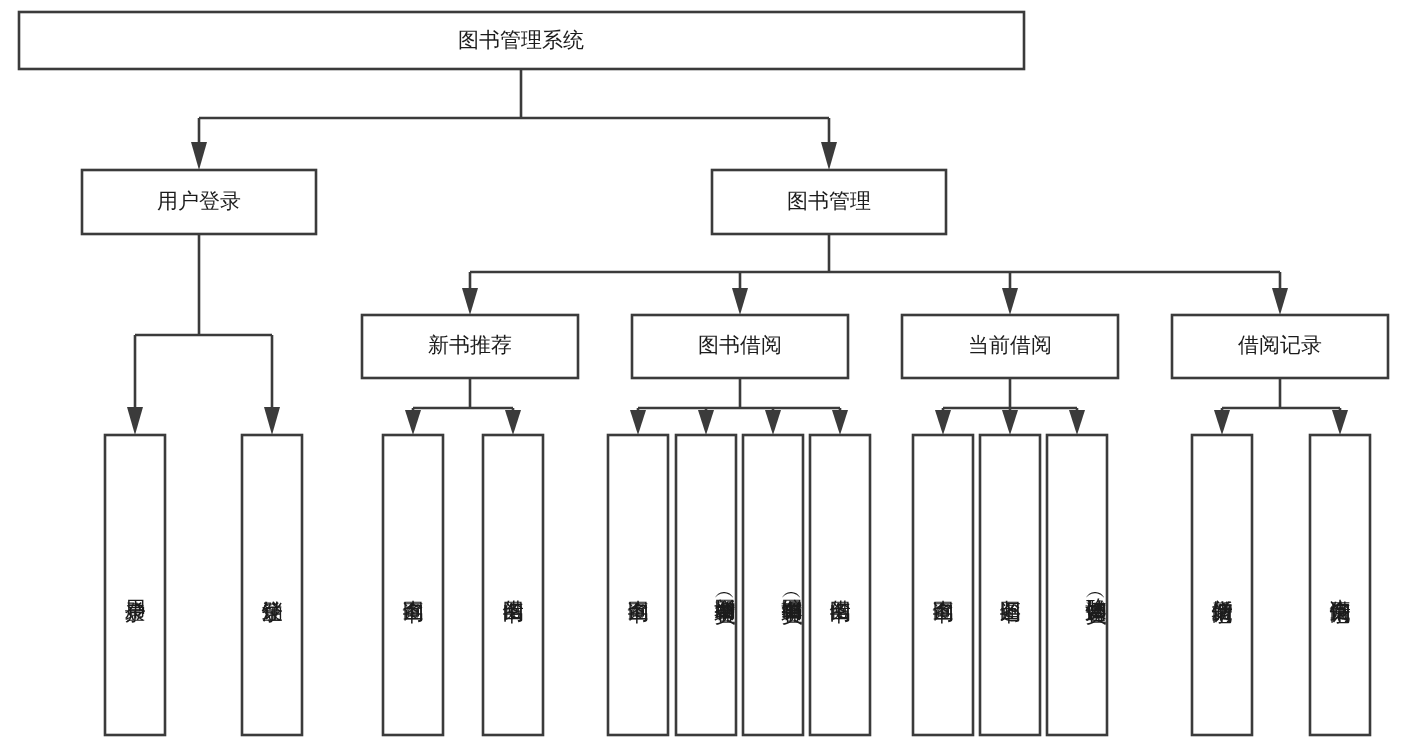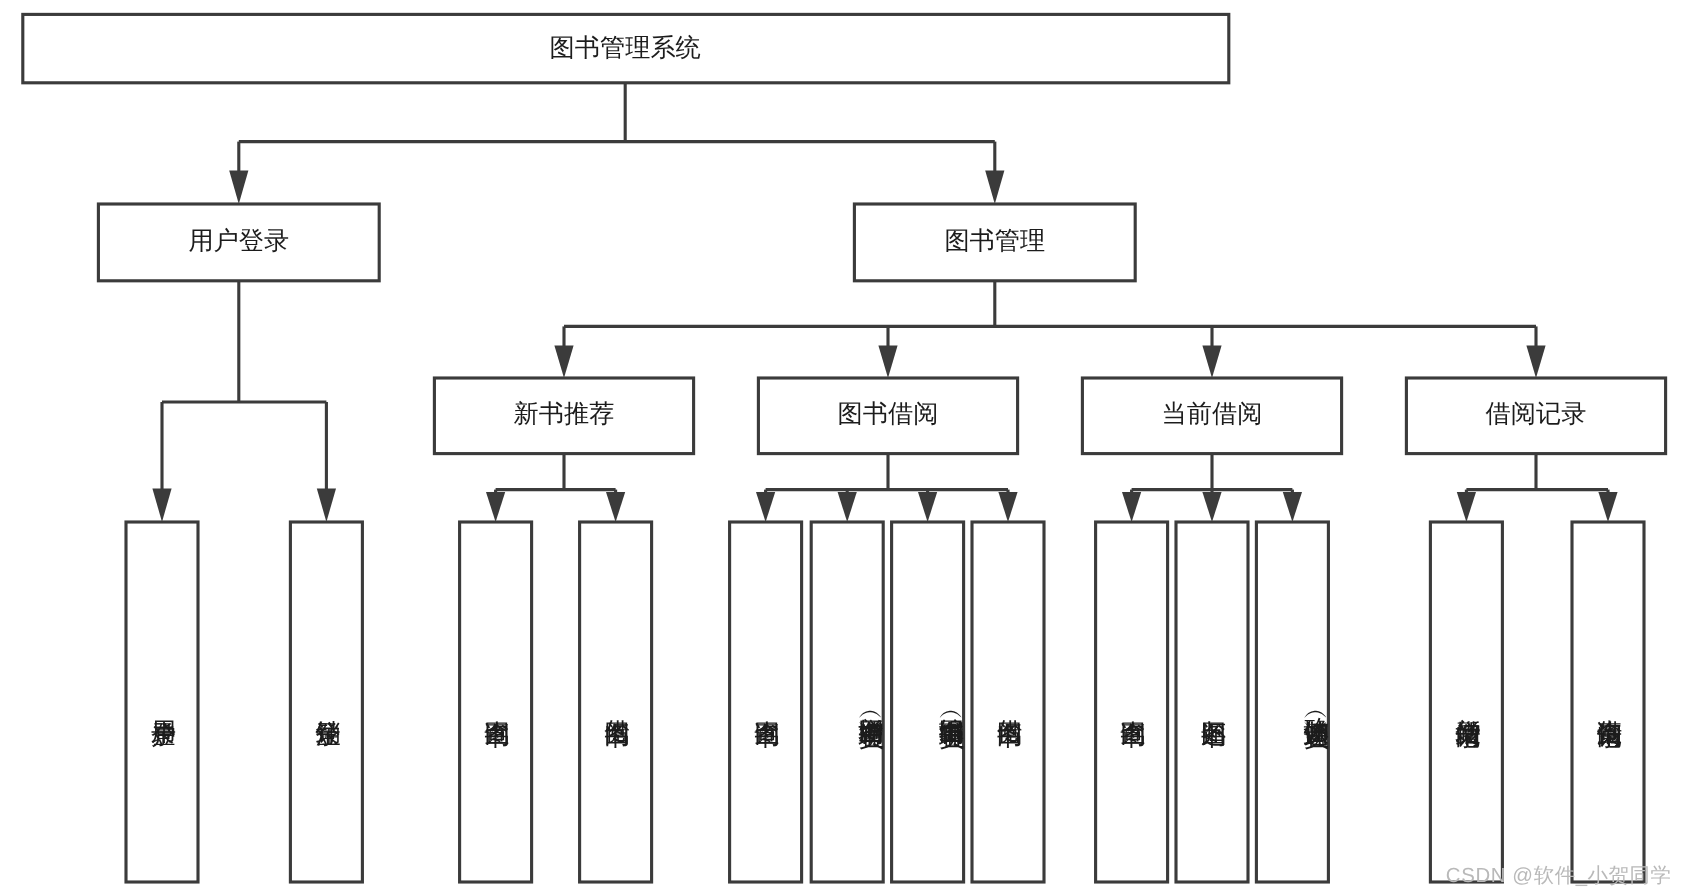--- a/index.html
+++ b/index.html
@@ -218,15 +218,14 @@
   <div class="node-label-v" style="left:743px; top:435px; width:60px; height:300px; display:flex; align-items:flex-start; justify-content:center;">编辑图书（管理员）</div>
   <div class="node-label-v" style="left:810px; top:435px; width:60px; height:300px; display:flex; align-items:center; justify-content:center;">借阅图书</div>
 
   <div class="node-label-v" style="left:913px; top:435px; width:60px; height:300px; display:flex; align-items:center; justify-content:center;">查询图书</div>
   <div class="node-label-v" style="left:980px; top:435px; width:60px; height:300px; display:flex; align-items:center; justify-content:center;">归还图书</div>
   <div class="node-label-v" style="left:1047px; top:435px; width:60px; height:300px; display:flex; align-items:flex-start; justify-content:center;">确认归还（管理员）</div>
 
   <div class="node-label-v" style="left:1192px; top:435px; width:60px; height:300px; display:flex; align-items:center; justify-content:center;">新增借阅记录</div>
   <div class="node-label-v" style="left:1310px; top:435px; width:60px; height:300px; display:flex; align-items:center; justify-content:center;">查询借阅记录</div>
 
-  <div class="watermark">CSDN @软件_小贺同学</div>
 
 </div>
 
 </body></html>

